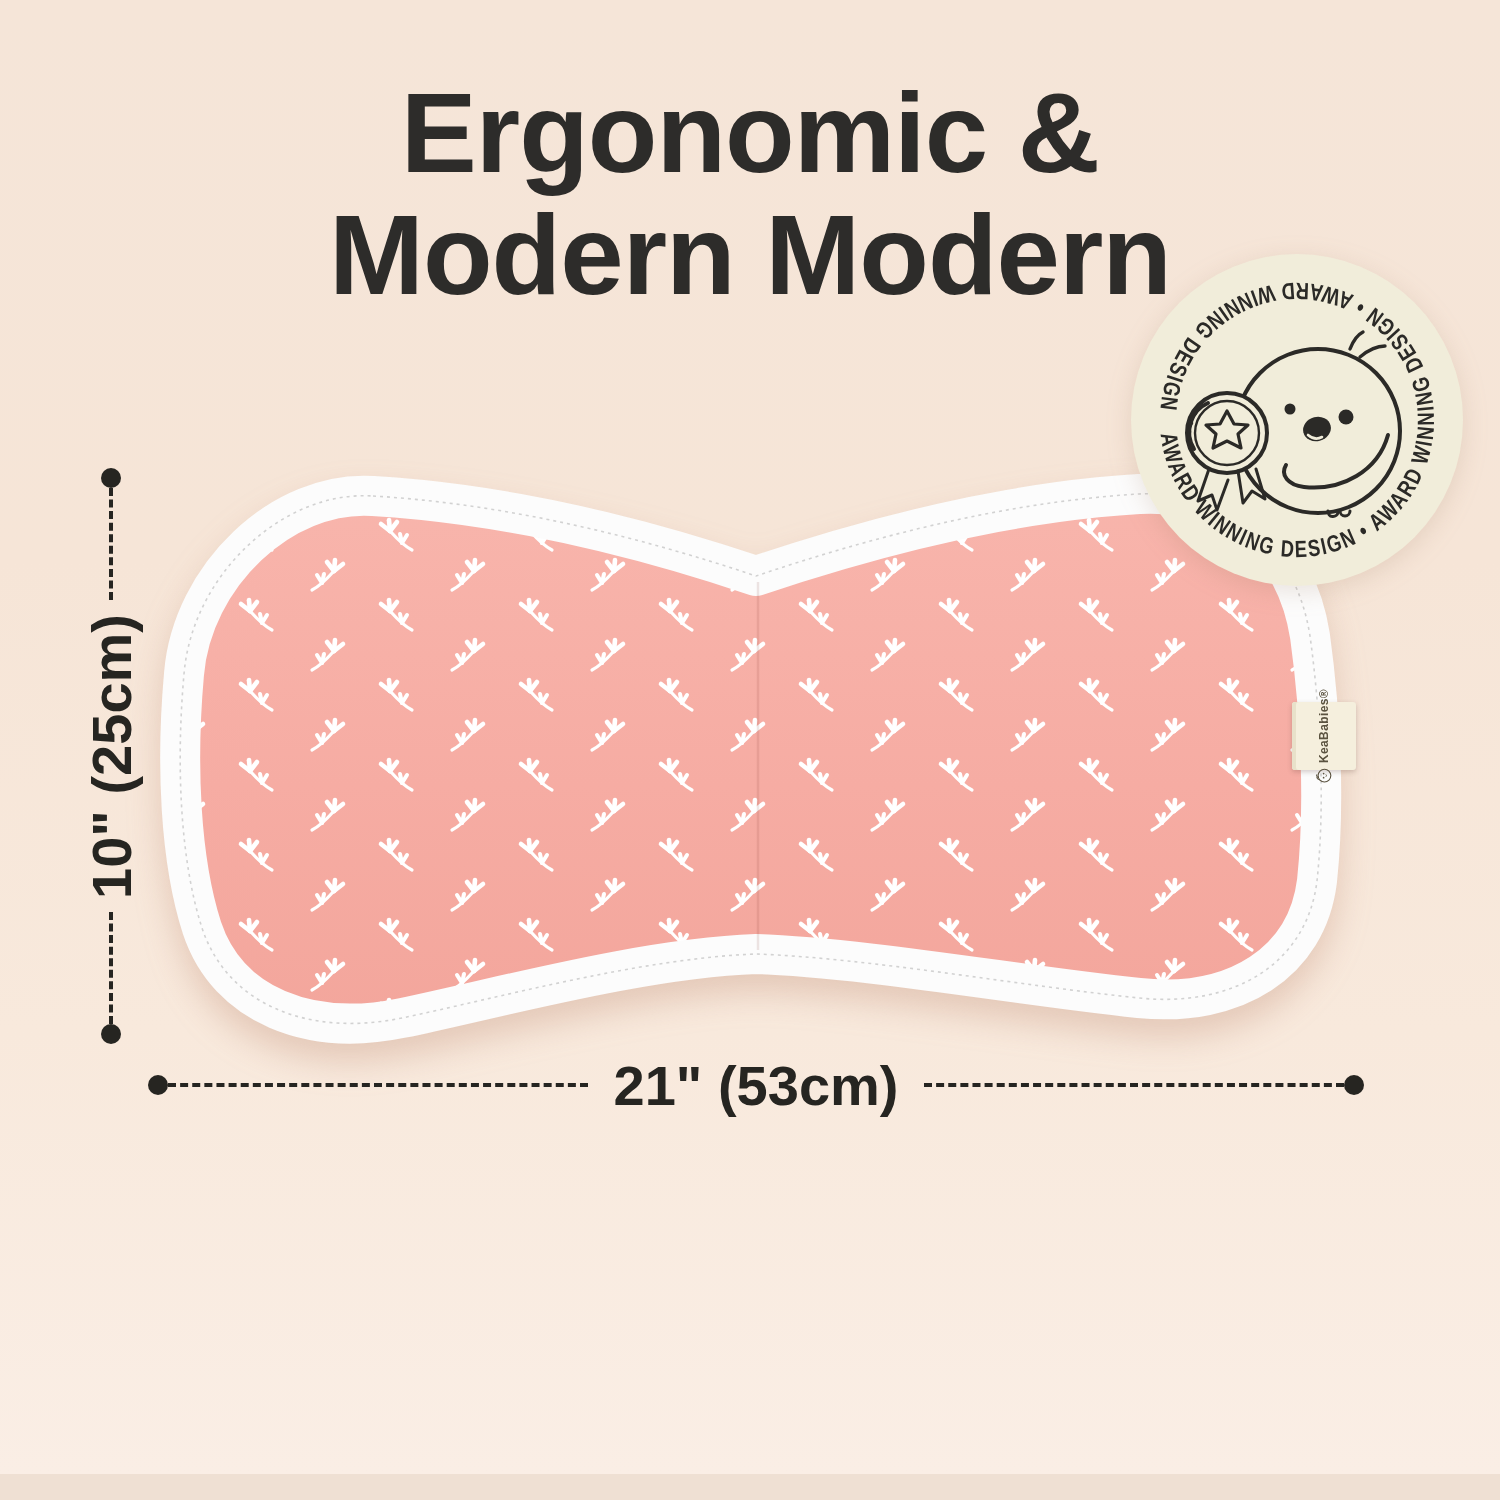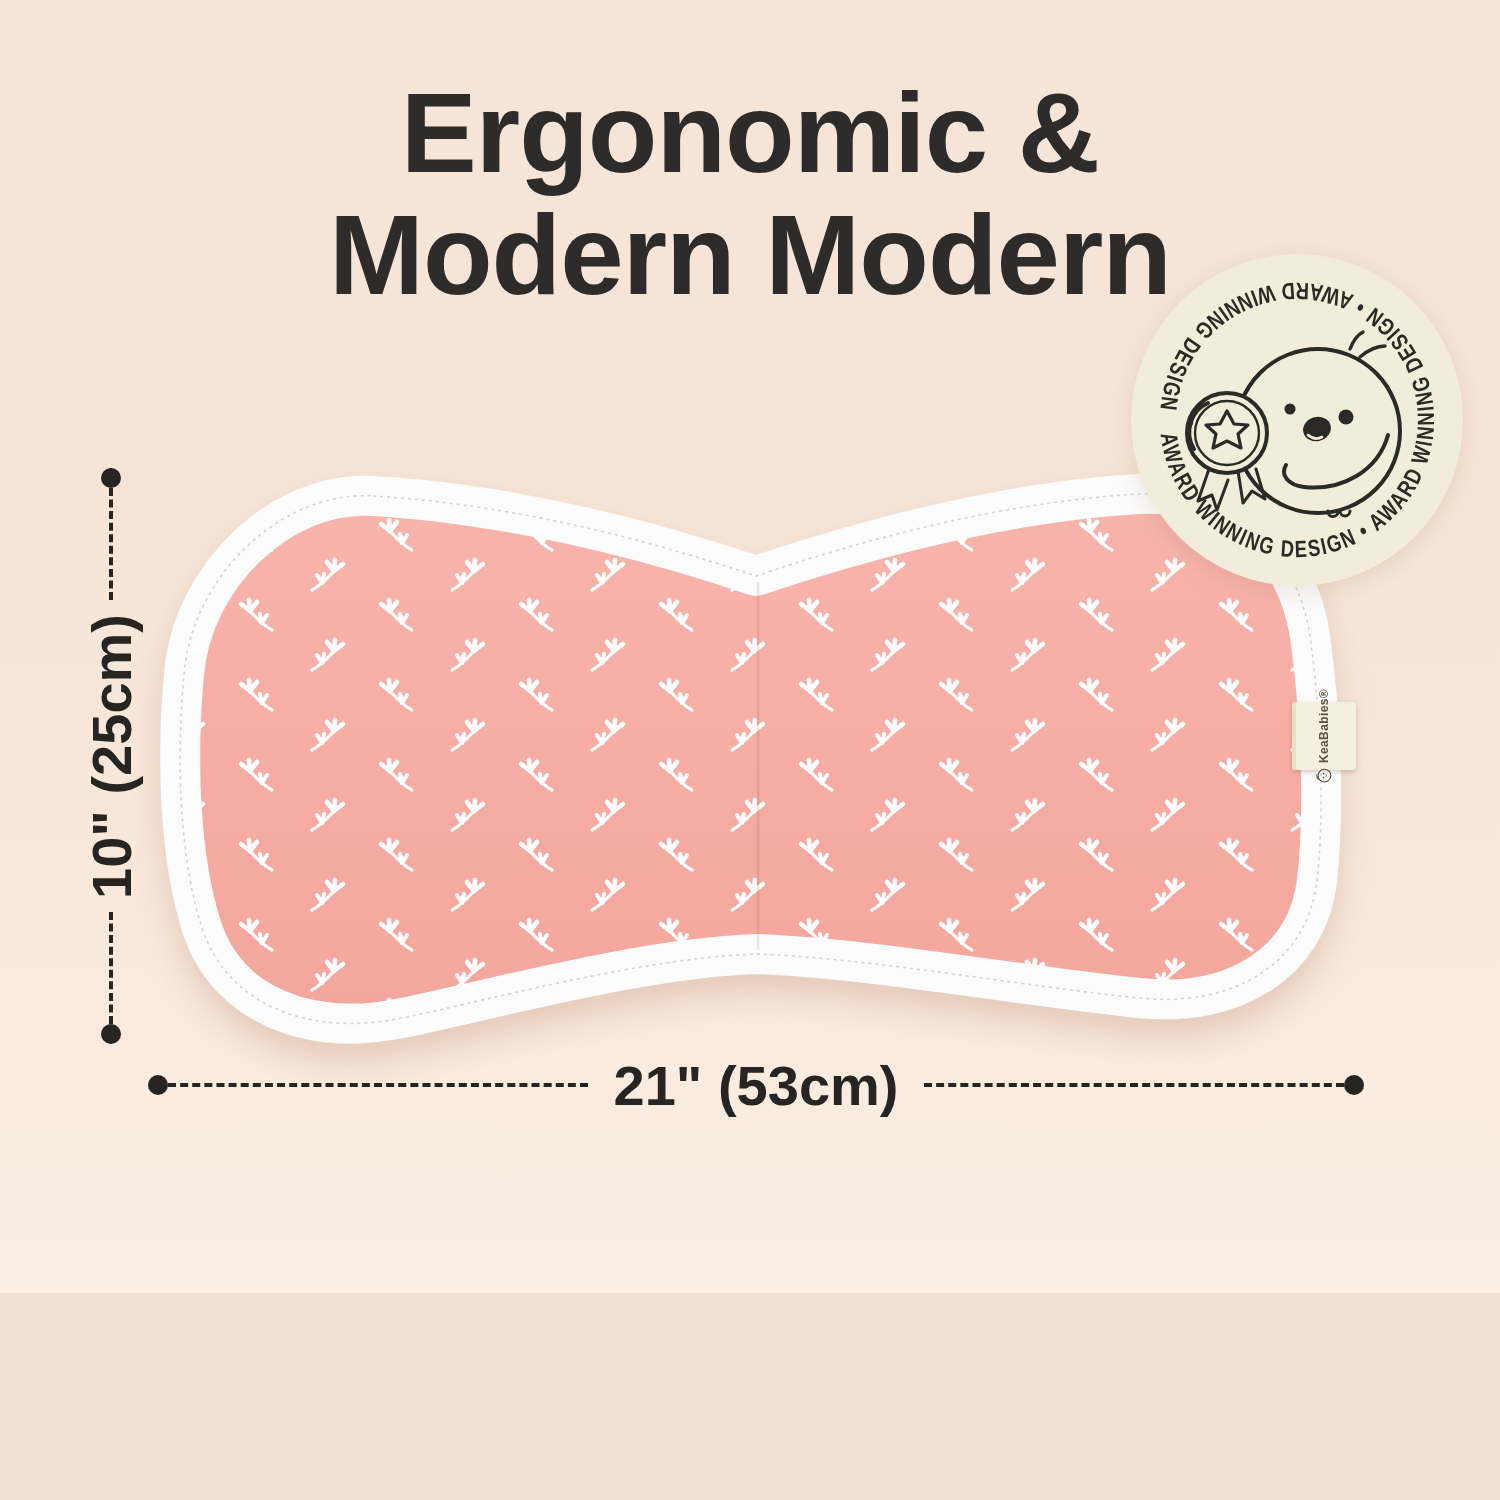--- a/index.html
+++ b/index.html
@@ -1,17 +1,17 @@
 <!DOCTYPE html>
 <html><head>
 <meta charset="utf-8">
 <style>
   html,body{margin:0;padding:0;background:#efe0d3;}
   .canvas{
-    position:relative;width:1500px;height:1293px;overflow:hidden;
+    position:relative;width:1500px;height:1474px;overflow:hidden;
     background:linear-gradient(180deg,#f5e5d8 0%,#f6e5d7 38%,#f8e9dc 70%,#faeee5 100%);
     font-family:"Liberation Sans", sans-serif;
   }
   
   .title{
     position:absolute;top:72px;left:0;width:100%;
     text-align:center;font-weight:bold;color:#2d2c2a;
     font-size:114px;line-height:1.07;letter-spacing:-1px;margin:0;
   }
   

